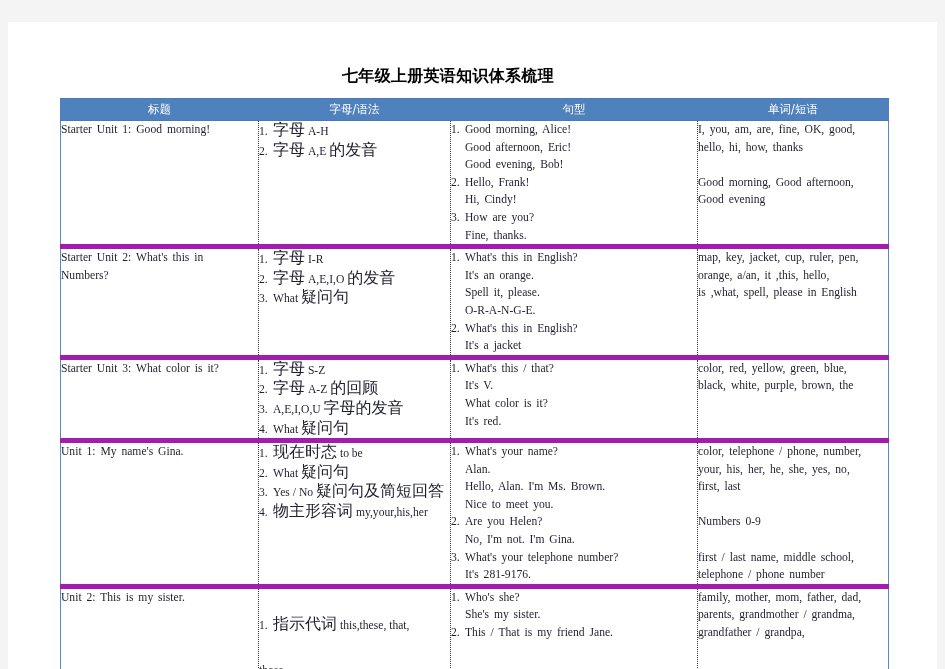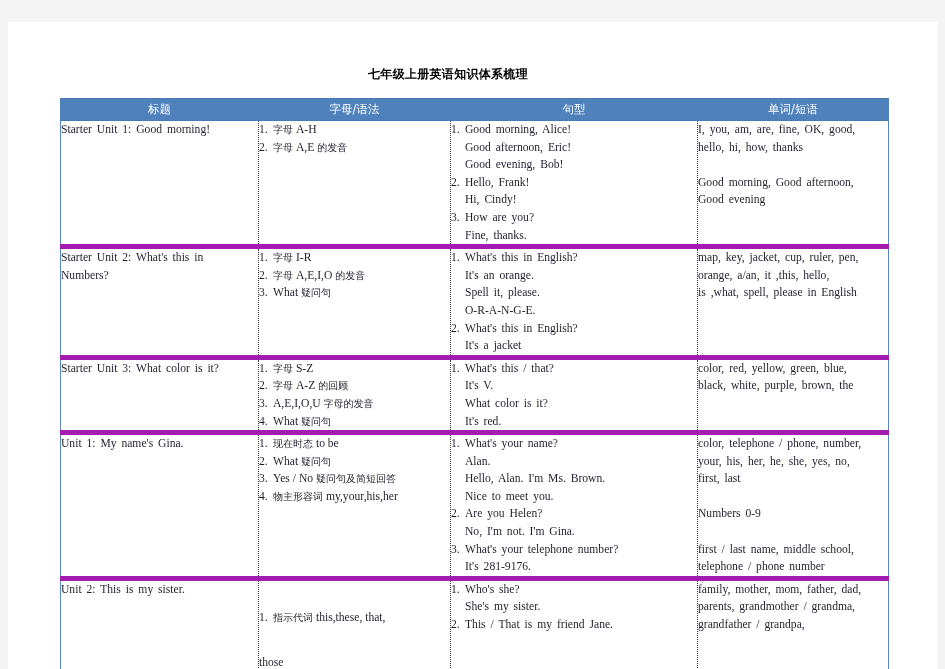--- a/index.html
+++ b/index.html
@@ -23,21 +23,21 @@
     box-sizing: border-box;
   }
   #doc-title {
     position: absolute;
     left: 0;
     top: 44px;
     width: 880px;
     text-align: center;
     font-family: "DejaVu Sans", sans-serif;
     font-weight: bold;
-    font-size: 12px;
+    font-size: 16px;
     color: #000000;
     letter-spacing: 0.3px;
   }
   #kb-table {
     position: absolute;
     left: 52px;
     top: 76px;
     width: 828px;
     border-collapse: collapse;
     table-layout: fixed;
@@ -84,21 +84,21 @@
     white-space: nowrap;
   }
   .num {
     display: inline-block;
     width: 14px;
   }
   .indent { padding-left: 14px; }
   .blank-line { height: 17.6px; }
   .zh {
     font-family: "DejaVu Sans", sans-serif;
-    font-size: 10px;
+    font-size: 16px;
   }
   .en { font-family: "Liberation Serif", serif; }
   .it {
     font-family: "Liberation Serif", serif;
     margin-top: 28px;
   }
   .spaced { word-spacing: 2px; }
   .title-cell {
     word-spacing: 2px;
   }

